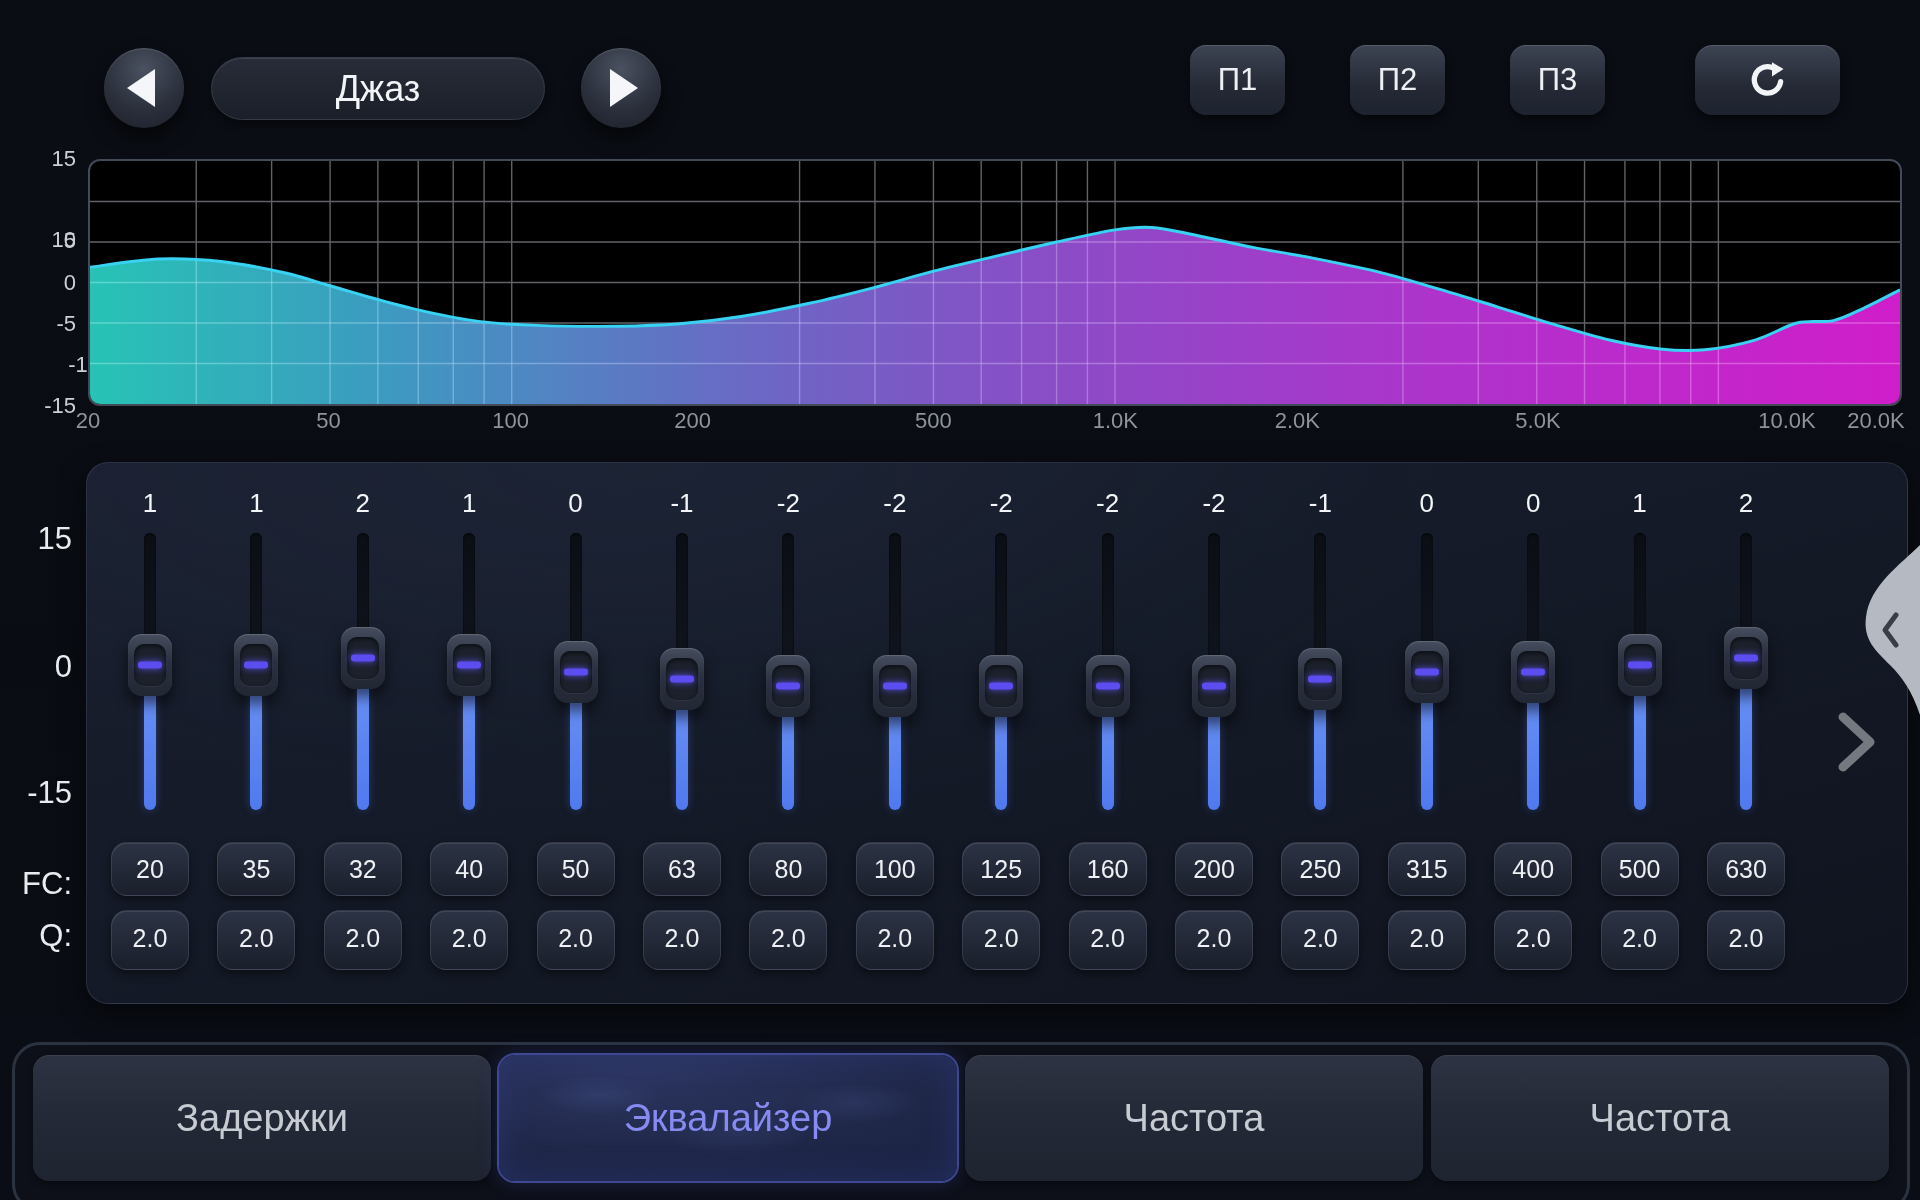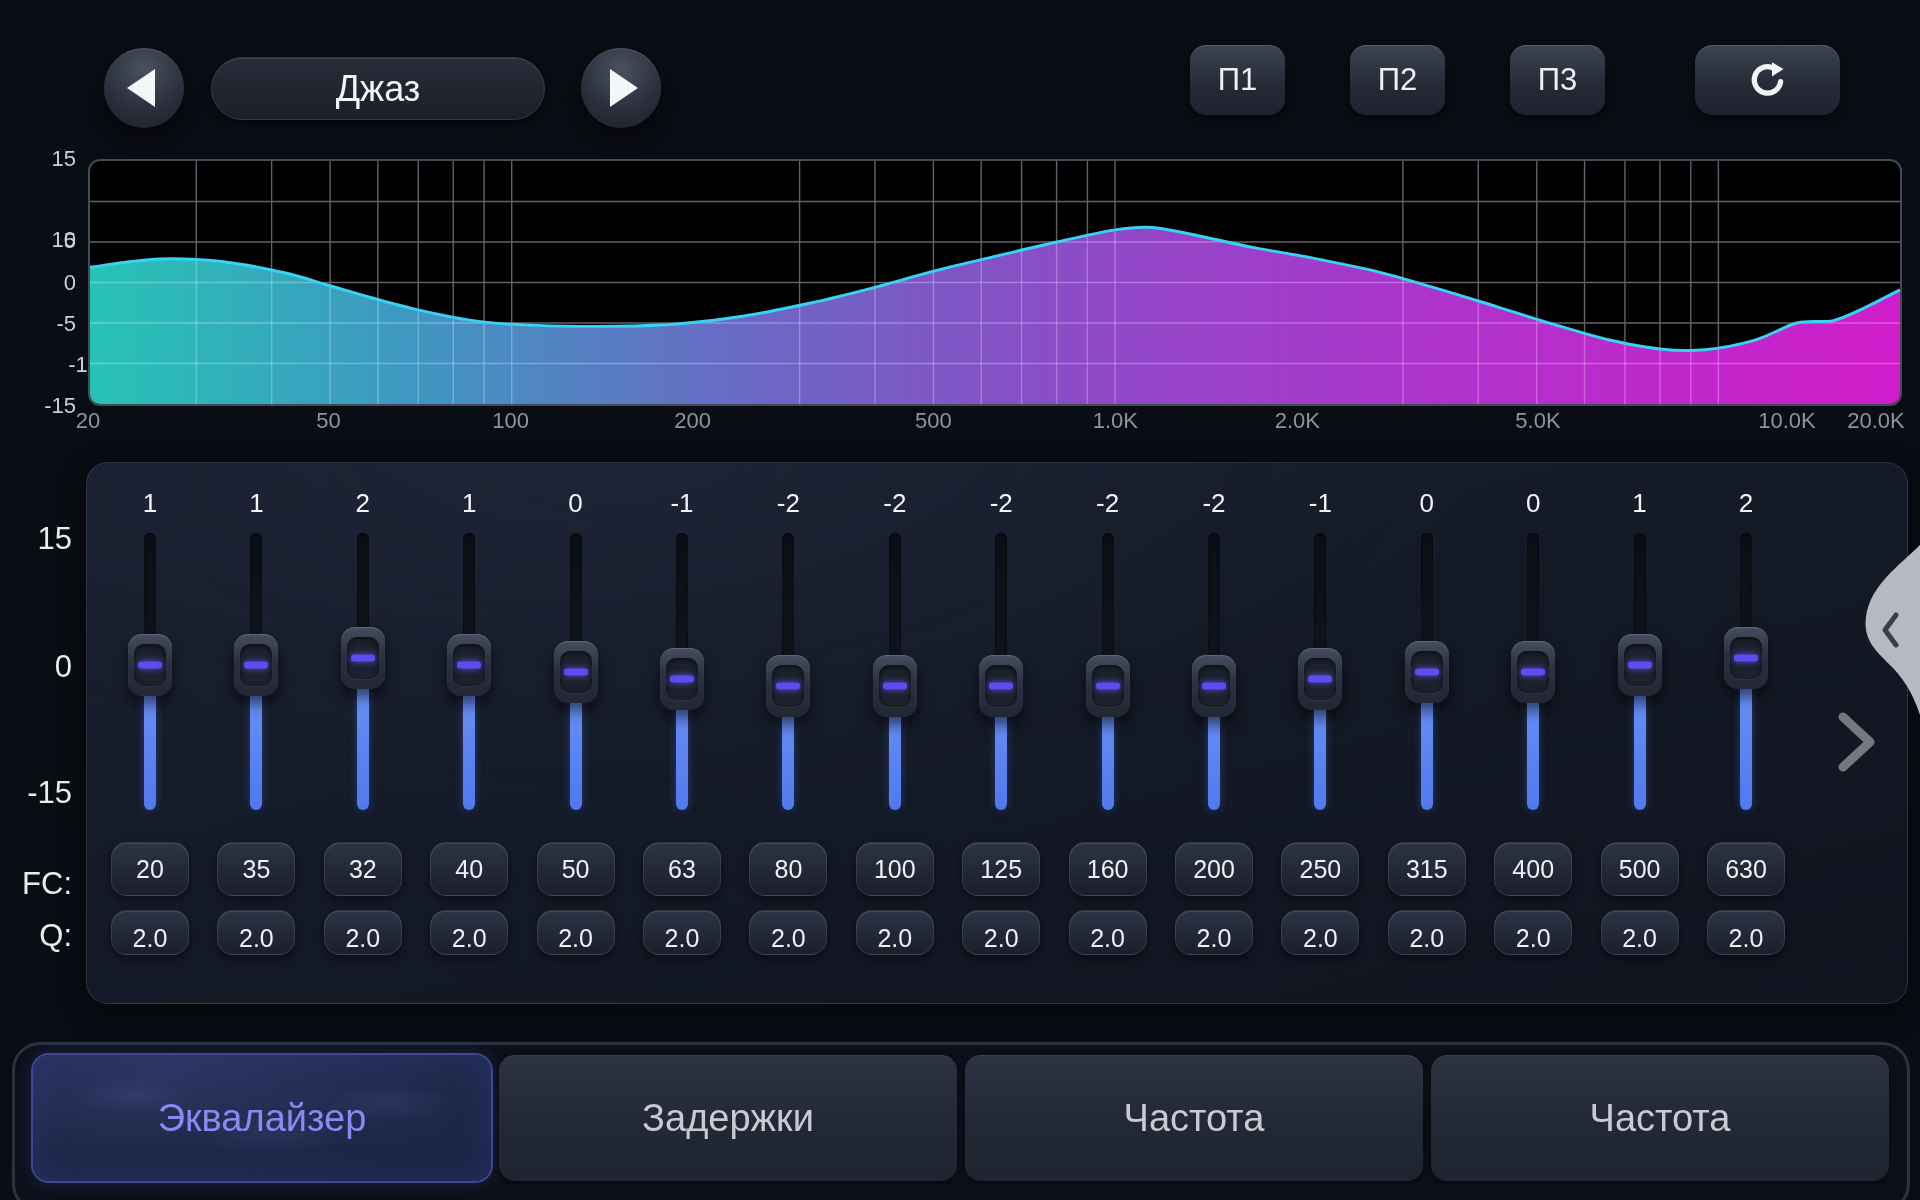--- a/index.html
+++ b/index.html
@@ -86,21 +86,21 @@
     box-shadow:0 0 7px rgba(100,85,250,.9);
   }
   .chip{
     position:absolute;left:50%;margin-left:-39px;width:78px;border-radius:16px;
     text-align:center;font-size:25px;color:#eef0f4;
     background:linear-gradient(180deg,#2c3344 0%,#1a1f2b 100%);
     box-shadow:inset 0 1px 0 rgba(255,255,255,.10), 0 4px 8px rgba(0,0,0,.45);
     border:1px solid rgba(130,142,168,.22);box-sizing:border-box;cursor:pointer;
   }
   .chip.fc{top:380px;height:54px;line-height:52px;}
-  .chip.q{top:448px;height:45px;line-height:54px;}
+  .chip.q{top:448px;height:60px;line-height:54px;}
   
   .flap-svg{position:absolute;left:1848px;top:545px;cursor:pointer;}
   .next-chevron{position:absolute;left:1834px;top:710px;cursor:pointer;}
   
   .tab-bar{
     position:absolute;left:12px;top:1042px;width:1898px;height:170px;
     border-radius:28px;background:#0d1019;border:3px solid #2b3240;box-sizing:border-box;
     display:flex;gap:8px;padding:10px 18px 28px 18px;
   }
   .tab{
@@ -455,18 +455,18 @@
 
   <svg class="flap-svg" width="72" height="170" viewBox="0 0 72 170">
     <path d="M 72 0 C 52 20, 22 40, 18 72 C 15 95, 28 106, 42 120 C 54 132, 64 146, 72 170 Z" fill="#b5bac2"></path>
     <path d="M 48 70 L 37 85 L 48 100" fill="none" stroke="#383d46" stroke-width="5" stroke-linecap="round" stroke-linejoin="round"></path>
   </svg>
   <svg class="next-chevron" width="48" height="64" viewBox="0 0 48 64">
     <path d="M 9 7 L 36 32 L 9 57" fill="none" stroke="#74797f" stroke-width="9" stroke-linecap="round" stroke-linejoin="round"></path>
   </svg>
 
   <div class="tab-bar" id="tab-bar">
+      <div class="tab">Задержки</div>
       <div class="tab active">Эквалайзер</div>
-      <div class="tab">Задержки</div>
       <div class="tab">Частота</div>
       <div class="tab">Частота</div>
     </div>
 </div>
 
 </body></html>

